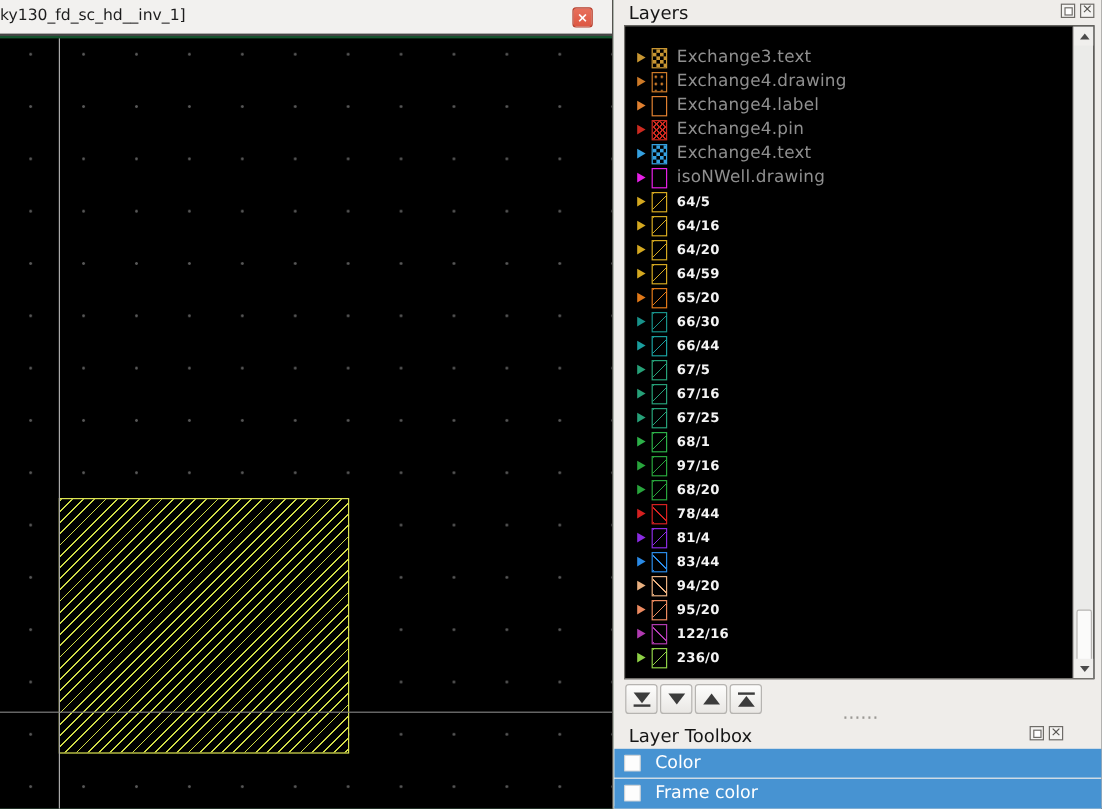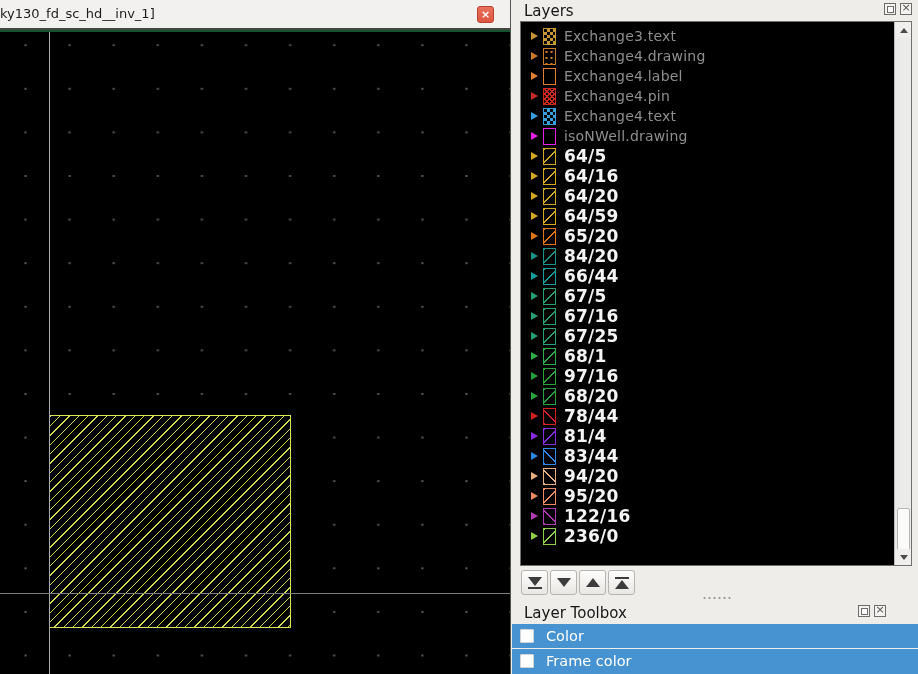--- a/index.html
+++ b/index.html
@@ -25,34 +25,34 @@
   
   .dock { position:absolute; left:512px; top:0; width:406px; height:674px; background:#efedea; }
   .dock-header { position:relative; height:21px; }
   .dock-header .dh-title { position:absolute; left:12px; top:2px; font-size:15px; color:#161616; }
   .dh-btns { position:absolute; right:6px; top:3px; display:flex; gap:4px; }
   .dh-btn { position:relative; width:12px; height:12px; border:1px solid #6e6c68; background:#f4f3f1; cursor:pointer; }
   .dh-btn.float::after { content:""; position:absolute; left:2px; top:2px; width:5px; height:5px; border:1px solid #6e6c68; background:#fff; }
   .dh-btn.close::after { content:"×"; position:absolute; left:0; top:-3px; width:10px; font-size:11px; color:#55534f; text-align:center; }
 
   .layer-list { position:absolute; left:8px; top:21px; width:392px; height:545px; background:#000; border:1px solid #72706c; overflow:hidden; }
-  .rows { position:absolute; left:0; top:4px; width:374px; }
+  .rows { position:absolute; left:0; top:16px; width:374px; }
   .row { position:relative; height:20px; display:flex; align-items:center; }
   .row.sel { background:#4791d0; }
   .tri { width:0; height:0; margin-left:10px; border-left:7px solid var(--c); border-top:4.5px solid transparent; border-bottom:4.5px solid transparent; }
   .swatch { position:relative; width:13px; height:17px; margin-left:5px; border:1px solid var(--c); background-color:#000; }
   .pat-checker  { background-image:repeating-conic-gradient(var(--c) 0% 25%, transparent 0% 50%); background-size:6px 6px; }
   .pat-dots     { background-image:radial-gradient(circle, var(--c) 0.9px, transparent 1.4px); background-size:5px 6px; }
   .pat-hollow   { background-image:none; }
   .pat-cross    { background-image:repeating-linear-gradient(45deg, var(--c) 0 1px, transparent 1px 3.5px),repeating-linear-gradient(135deg, var(--c) 0 1px, transparent 1px 3.5px); }
   .pat-diag-ne  { background-image:repeating-linear-gradient(135deg, var(--c) 0 1px, transparent 1px 9px); }
   .pat-diag-se  { background-image:repeating-linear-gradient(45deg, var(--c) 0 1px, transparent 1px 9px); }
   .row.sel .swatch { width:41px; margin-left:5px; background-color:#24444c;
        background-image:repeating-linear-gradient(135deg, #e2eaea 0 2px, transparent 2px 8px); border-color:#79c6c6; }
-  .lbl { margin-left:8px; font-size:17px; font-weight:bold; color:#f4f4f4; letter-spacing:.2px; }
+  .lbl { margin-left:8px; font-size:11px; font-weight:bold; color:#f4f4f4; letter-spacing:.2px; }
   .row.empty .lbl { font-weight:normal; color:#8f8f8f; font-size:14px; }
 
   
   .sbar { position:absolute; right:0; top:0; width:17px; height:543px; background:#ebebe9; border-left:1px solid #bdbbb8; }
   .sb-btn { position:absolute; left:0; width:17px; height:16px; background:#f0efed; display:flex; align-items:center; justify-content:center; cursor:pointer; }
   .sb-btn.up { top:0; } .sb-btn.down { bottom:0; }
   .arr { width:0; height:0; border-left:4px solid transparent; border-right:4px solid transparent; }
   .arr.up { border-bottom:5px solid #4b4b4b; } .arr.down { border-top:5px solid #4b4b4b; }
   .sb-thumb { position:absolute; left:2px; top:486px; width:13px; height:44px; background:#fbfbfa; border:1px solid #b7b5b2; border-radius:2px; cursor:pointer; }
 
@@ -153,21 +153,21 @@
             <span class="lbl">64/59</span>
           </div>
           <div class="row" style="--c: #e07818;">
             <span class="tri"></span>
             <span class="swatch pat-diag-ne"></span>
             <span class="lbl">65/20</span>
           </div>
           <div class="row" style="--c: #18928a;">
             <span class="tri"></span>
             <span class="swatch pat-diag-ne"></span>
-            <span class="lbl">84/20</span>
+            <span class="lbl">66/30</span>
           </div>
           <div class="row" style="--c: #1a9e9e;">
             <span class="tri"></span>
             <span class="swatch pat-diag-ne"></span>
             <span class="lbl">66/44</span>
           </div>
           <div class="row" style="--c: #26a078;">
             <span class="tri"></span>
             <span class="swatch pat-diag-ne"></span>
             <span class="lbl">67/5</span>

